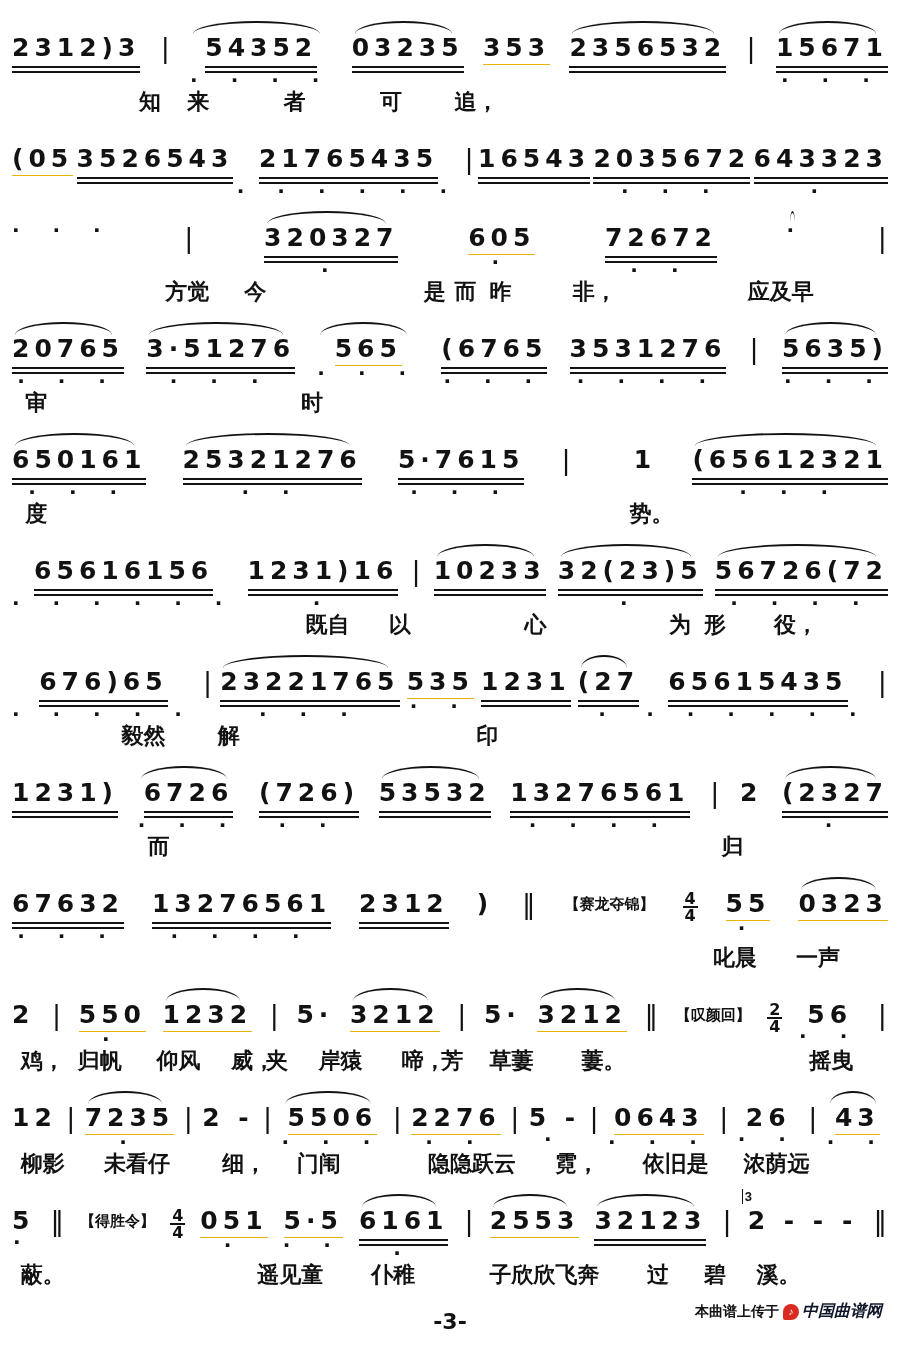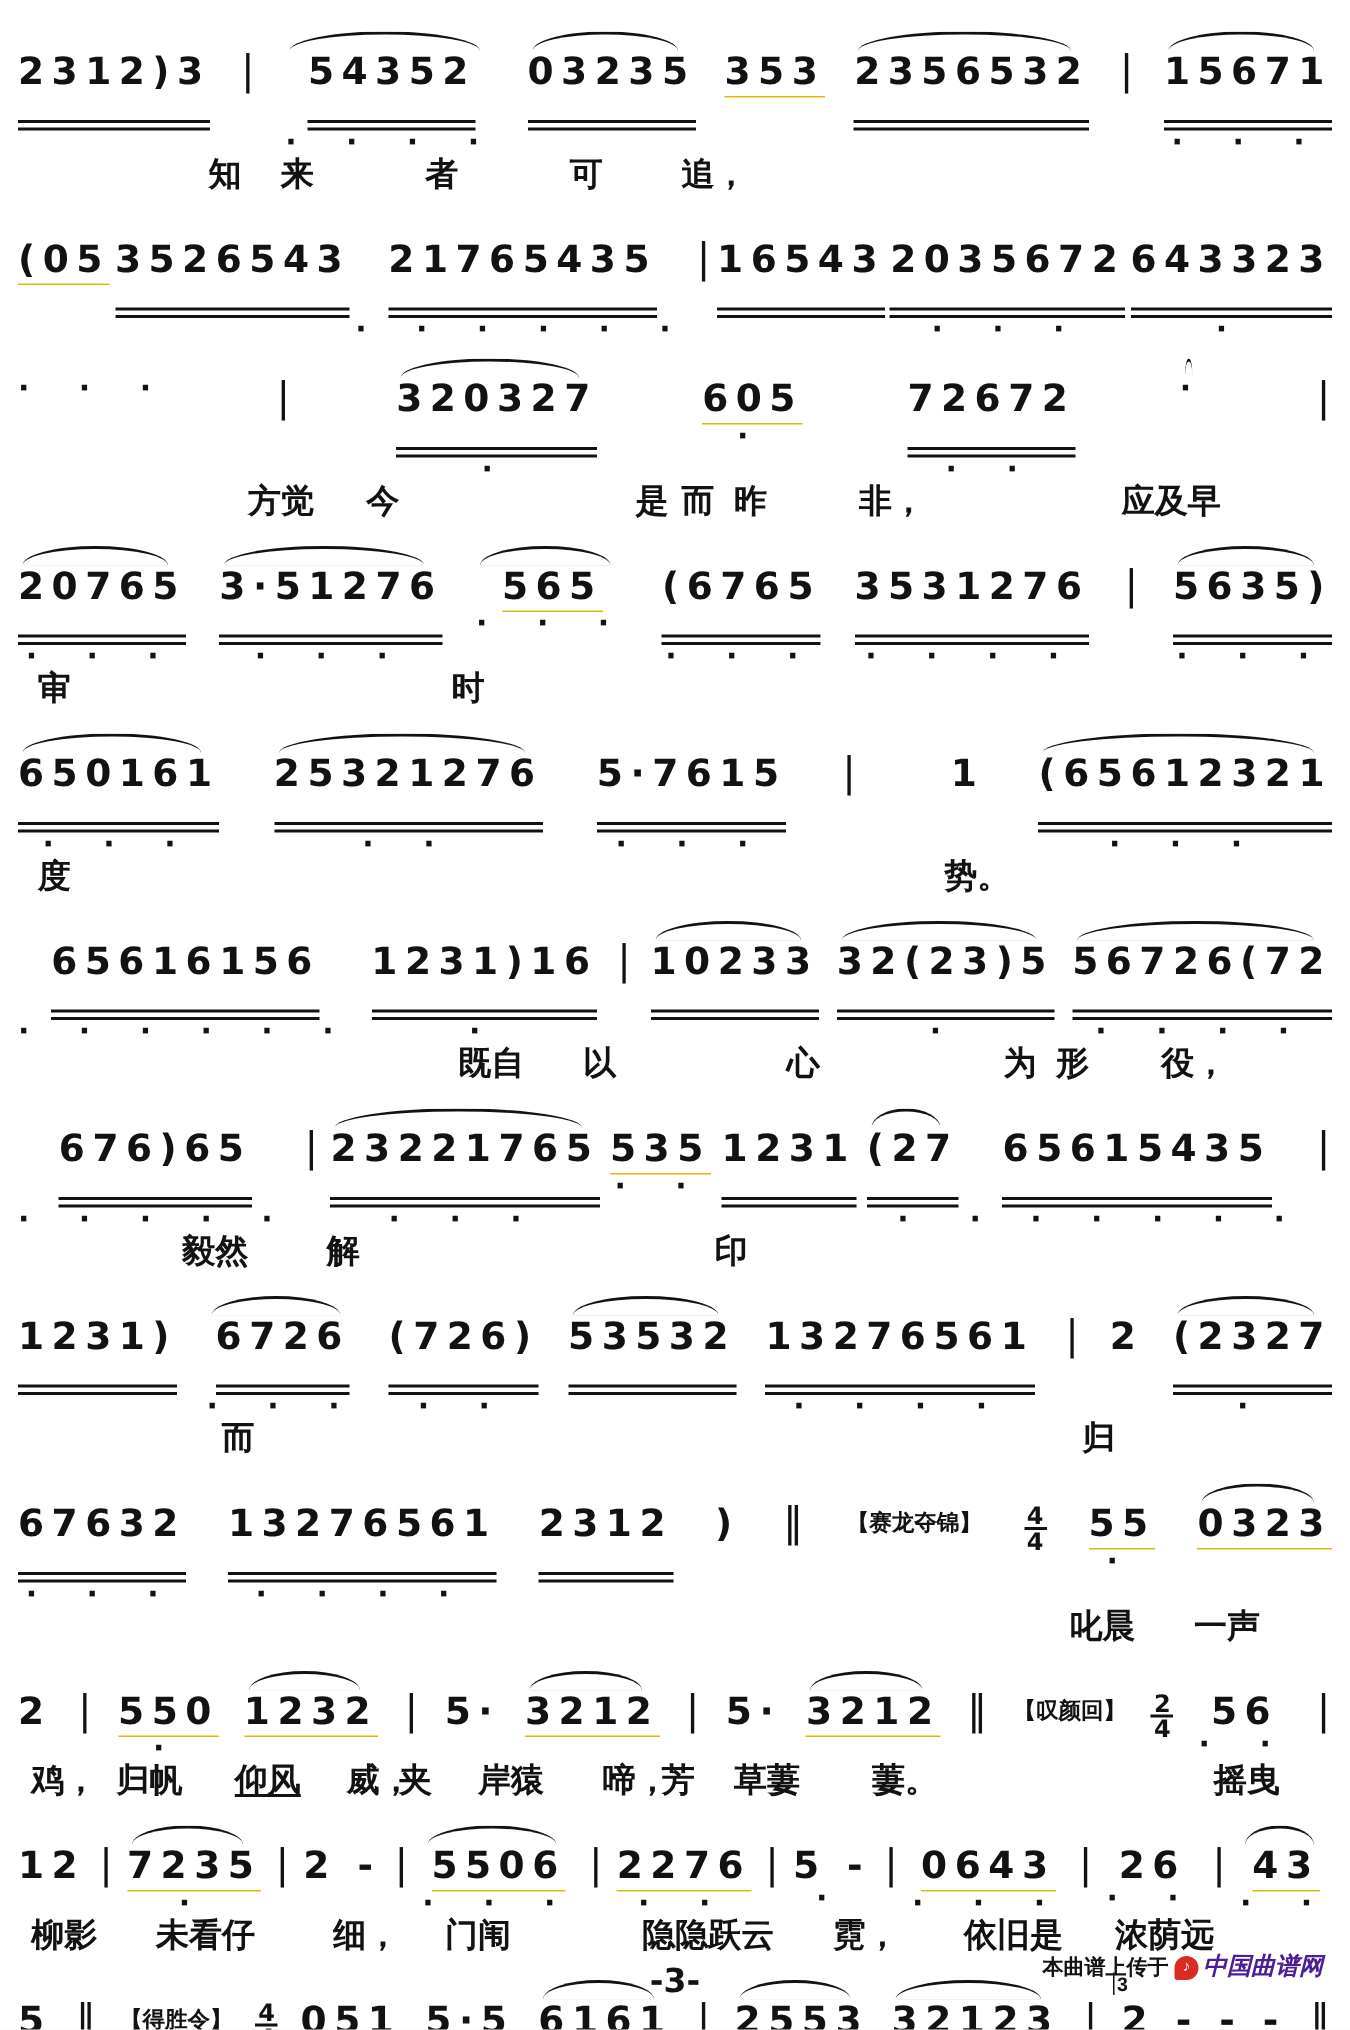--- a/index.html
+++ b/index.html
@@ -3,21 +3,21 @@
 <meta charset="utf-8">
 <style>
   html,body{margin:0;padding:0;background:#f6f6f4}
   body{width:900px;height:1353px;overflow:hidden;font-family:"Liberation Sans",sans-serif;color:#121212}
   .sheet{width:900px;height:1353px;background:#fff;position:relative;box-sizing:border-box;padding:20px 12px 0 12px}
   .system{margin-bottom:14px}
   .notes-row{display:flex;align-items:flex-start;justify-content:space-between;padding-top:13px}
   .tok{position:relative;display:inline-flex;flex-direction:column;align-items:center}
   .txt{font-family:"DejaVu Sans",sans-serif;font-weight:700;font-size:25px;line-height:29px;letter-spacing:5px;white-space:pre}
   .txt.u1{border-bottom:1px solid #eab308;padding-bottom:2px}
-  .txt.u2{border-bottom:7px double #121212;padding-bottom:18px}
+  .txt.u2{border-bottom:7px double #121212;padding-bottom:4px}
   .nd{font-family:"DejaVu Sans",sans-serif;font-size:20px;font-weight:700;line-height:9px;height:9px;letter-spacing:13px;margin-top:3px;white-space:pre}
   .bar .txt{letter-spacing:0;font-size:27px;font-weight:400;padding:0 1px}
   .label .txt{letter-spacing:0;font-size:15px;font-weight:700;font-family:"Liberation Sans",sans-serif;line-height:30px}
   .arc{position:absolute;top:-12px;left:3px;right:12px;height:11px;border-top:2px solid #121212;border-radius:50% 50% 0 0/100% 100% 0 0}
   .grace{position:absolute;top:-17px;left:-6px;font-size:13px;font-weight:700;font-style:normal;border-left:1px solid #121212;padding-left:2px}
   .ts{display:inline-flex;flex-direction:column;align-items:center;font-weight:700;font-size:16px;line-height:15px;margin-top:2px;font-family:"DejaVu Sans",sans-serif}
   .tsd{border-top:2px solid #121212;padding:0 2px}
   .lyrics-row{position:relative;height:30px;margin-top:2px}
   .lyric{position:absolute;top:0;font-size:22px;font-weight:700;white-space:nowrap}
   .footer{position:absolute;left:0;right:0;bottom:10px;height:34px}
@@ -417,21 +417,21 @@
             <span class="txt">56</span>
             <span class="nd">· ·</span>
           </span>
           <span class="tok bar">
             <span class="txt">|</span>
           </span>
         </div>
         <div class="lyrics-row">
           <span class="lyric" style="left: 1%;">鸡，</span>
           <span class="lyric" style="left: 7.5%;">归帆</span>
-          <span class="lyric" style="left: 16.5%; text-decoration: underline;">仰风</span>
+          <span class="lyric" style="left: 16.5%;">仰风</span>
           <span class="lyric" style="left: 25%;">威，</span>
           <span class="lyric" style="left: 29%;">夹</span>
           <span class="lyric" style="left: 35%;">岸猿</span>
           <span class="lyric" style="left: 44.5%;">啼，</span>
           <span class="lyric" style="left: 49%;">芳</span>
           <span class="lyric" style="left: 54.5%;">草萋</span>
           <span class="lyric" style="left: 65%;">萋。</span>
           <span class="lyric" style="left: 91%;">摇曳</span>
         </div>
       </div>
@@ -572,17 +572,17 @@
         </div>
       </div>
     </div>
 
   <div class="footer">
     <div class="page-num">-3-</div>
     <div class="footer-right">
       <span>本曲谱上传于</span>
       <span class="brand">
         <span class="brand-icon" style="background: rgb(217, 43, 33);">♪</span>
-        <span style="color: #4c1d95; text-align: right;">中国曲谱网</span>
+        <span style="color: #0f172a; text-align: right;">中国曲谱网</span>
       </span>
     </div>
   </div>
 </div>
 
 </body></html>

